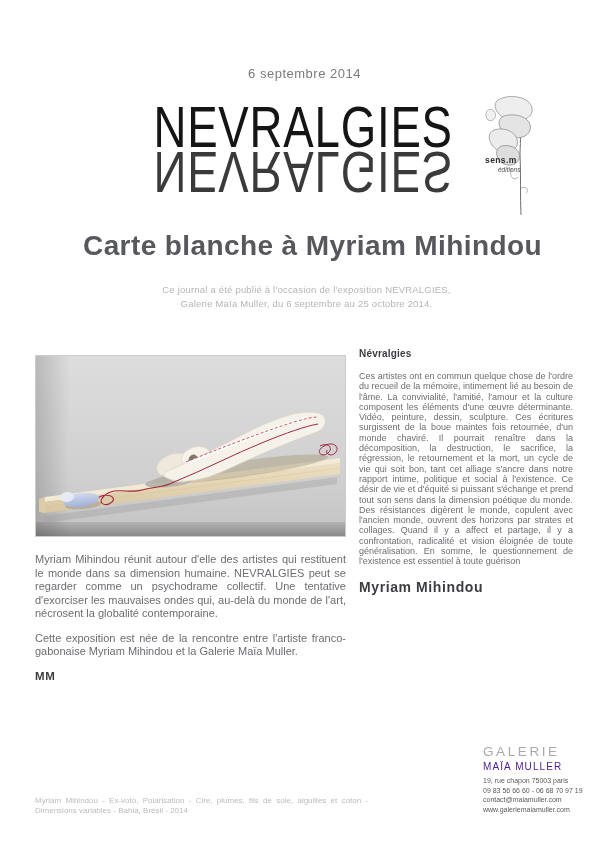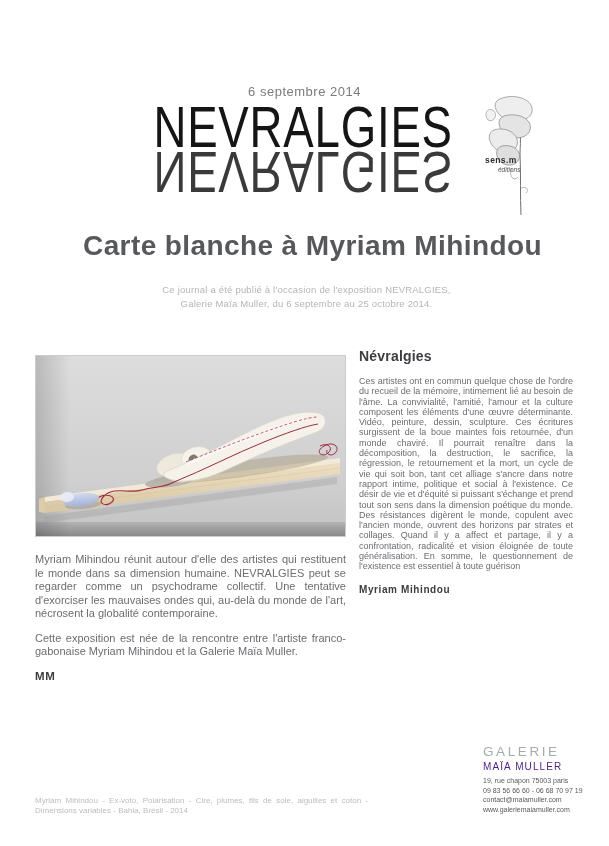--- a/index.html
+++ b/index.html
@@ -5,21 +5,21 @@
   * { margin:0; padding:0; box-sizing:border-box; }
   html,body { background:#ffffff; }
   body { font-family:"Liberation Sans", sans-serif; }
   .page {
     position:relative; width:609px; height:846px; margin:0 auto;
     background:#ffffff; overflow:hidden;
   }
 
   
   .date {
-    position:absolute; top:84px; left:0; right:0; text-align:center;
+    position:absolute; top:66px; left:0; right:0; text-align:center;
     font-size:13px; letter-spacing:.5px; color:#7a7b7d;
   }
 
   
   .masthead { position:absolute; left:118px; top:99px; width:354px; text-align:center; }
   .title-line {
     font-size:57px; color:#151515; letter-spacing:1px; line-height:1;
     white-space:nowrap; transform:scaleX(.8); transform-origin:50% 50%;
     font-weight:normal;
   }
@@ -62,28 +62,28 @@
     position:absolute; left:35px; top:553px; width:311px;
     font-size:11px; line-height:13.5px; color:#6b6d71; text-align:justify;
   }
   .left-text p { margin:0 0 11px 0; }
   .sig { font-weight:bold; color:#3b3d41; letter-spacing:.6px; text-align:left; }
   .left-text .sig { font-size:11.5px; }
 
   
   .right-col { position:absolute; left:359px; top:348px; width:214px; }
   .right-col h3 {
-    font-size:14px; font-weight:bold; color:#3b3d41; letter-spacing:.2px;
+    font-size:10px; font-weight:bold; color:#3b3d41; letter-spacing:.2px;
     margin:0 0 12px 0;
   }
   .right-col .body {
     font-size:9px; line-height:10.3px; color:#6b6d71; text-align:justify;
     margin:0 0 12px 0;
   }
-  .right-col .sig { font-size:10px; }
+  .right-col .sig { font-size:14px; }
 
   
   .caption {
     position:absolute; left:35px; top:796px; width:333px;
     font-size:8px; line-height:10px; color:#bbbcbe; text-align:justify;
   }
 
   
   .gallery { position:absolute; left:483px; top:744px; width:116px; }
   .g-light { font-size:13.5px; color:#a9aaac; letter-spacing:2.6px; }

